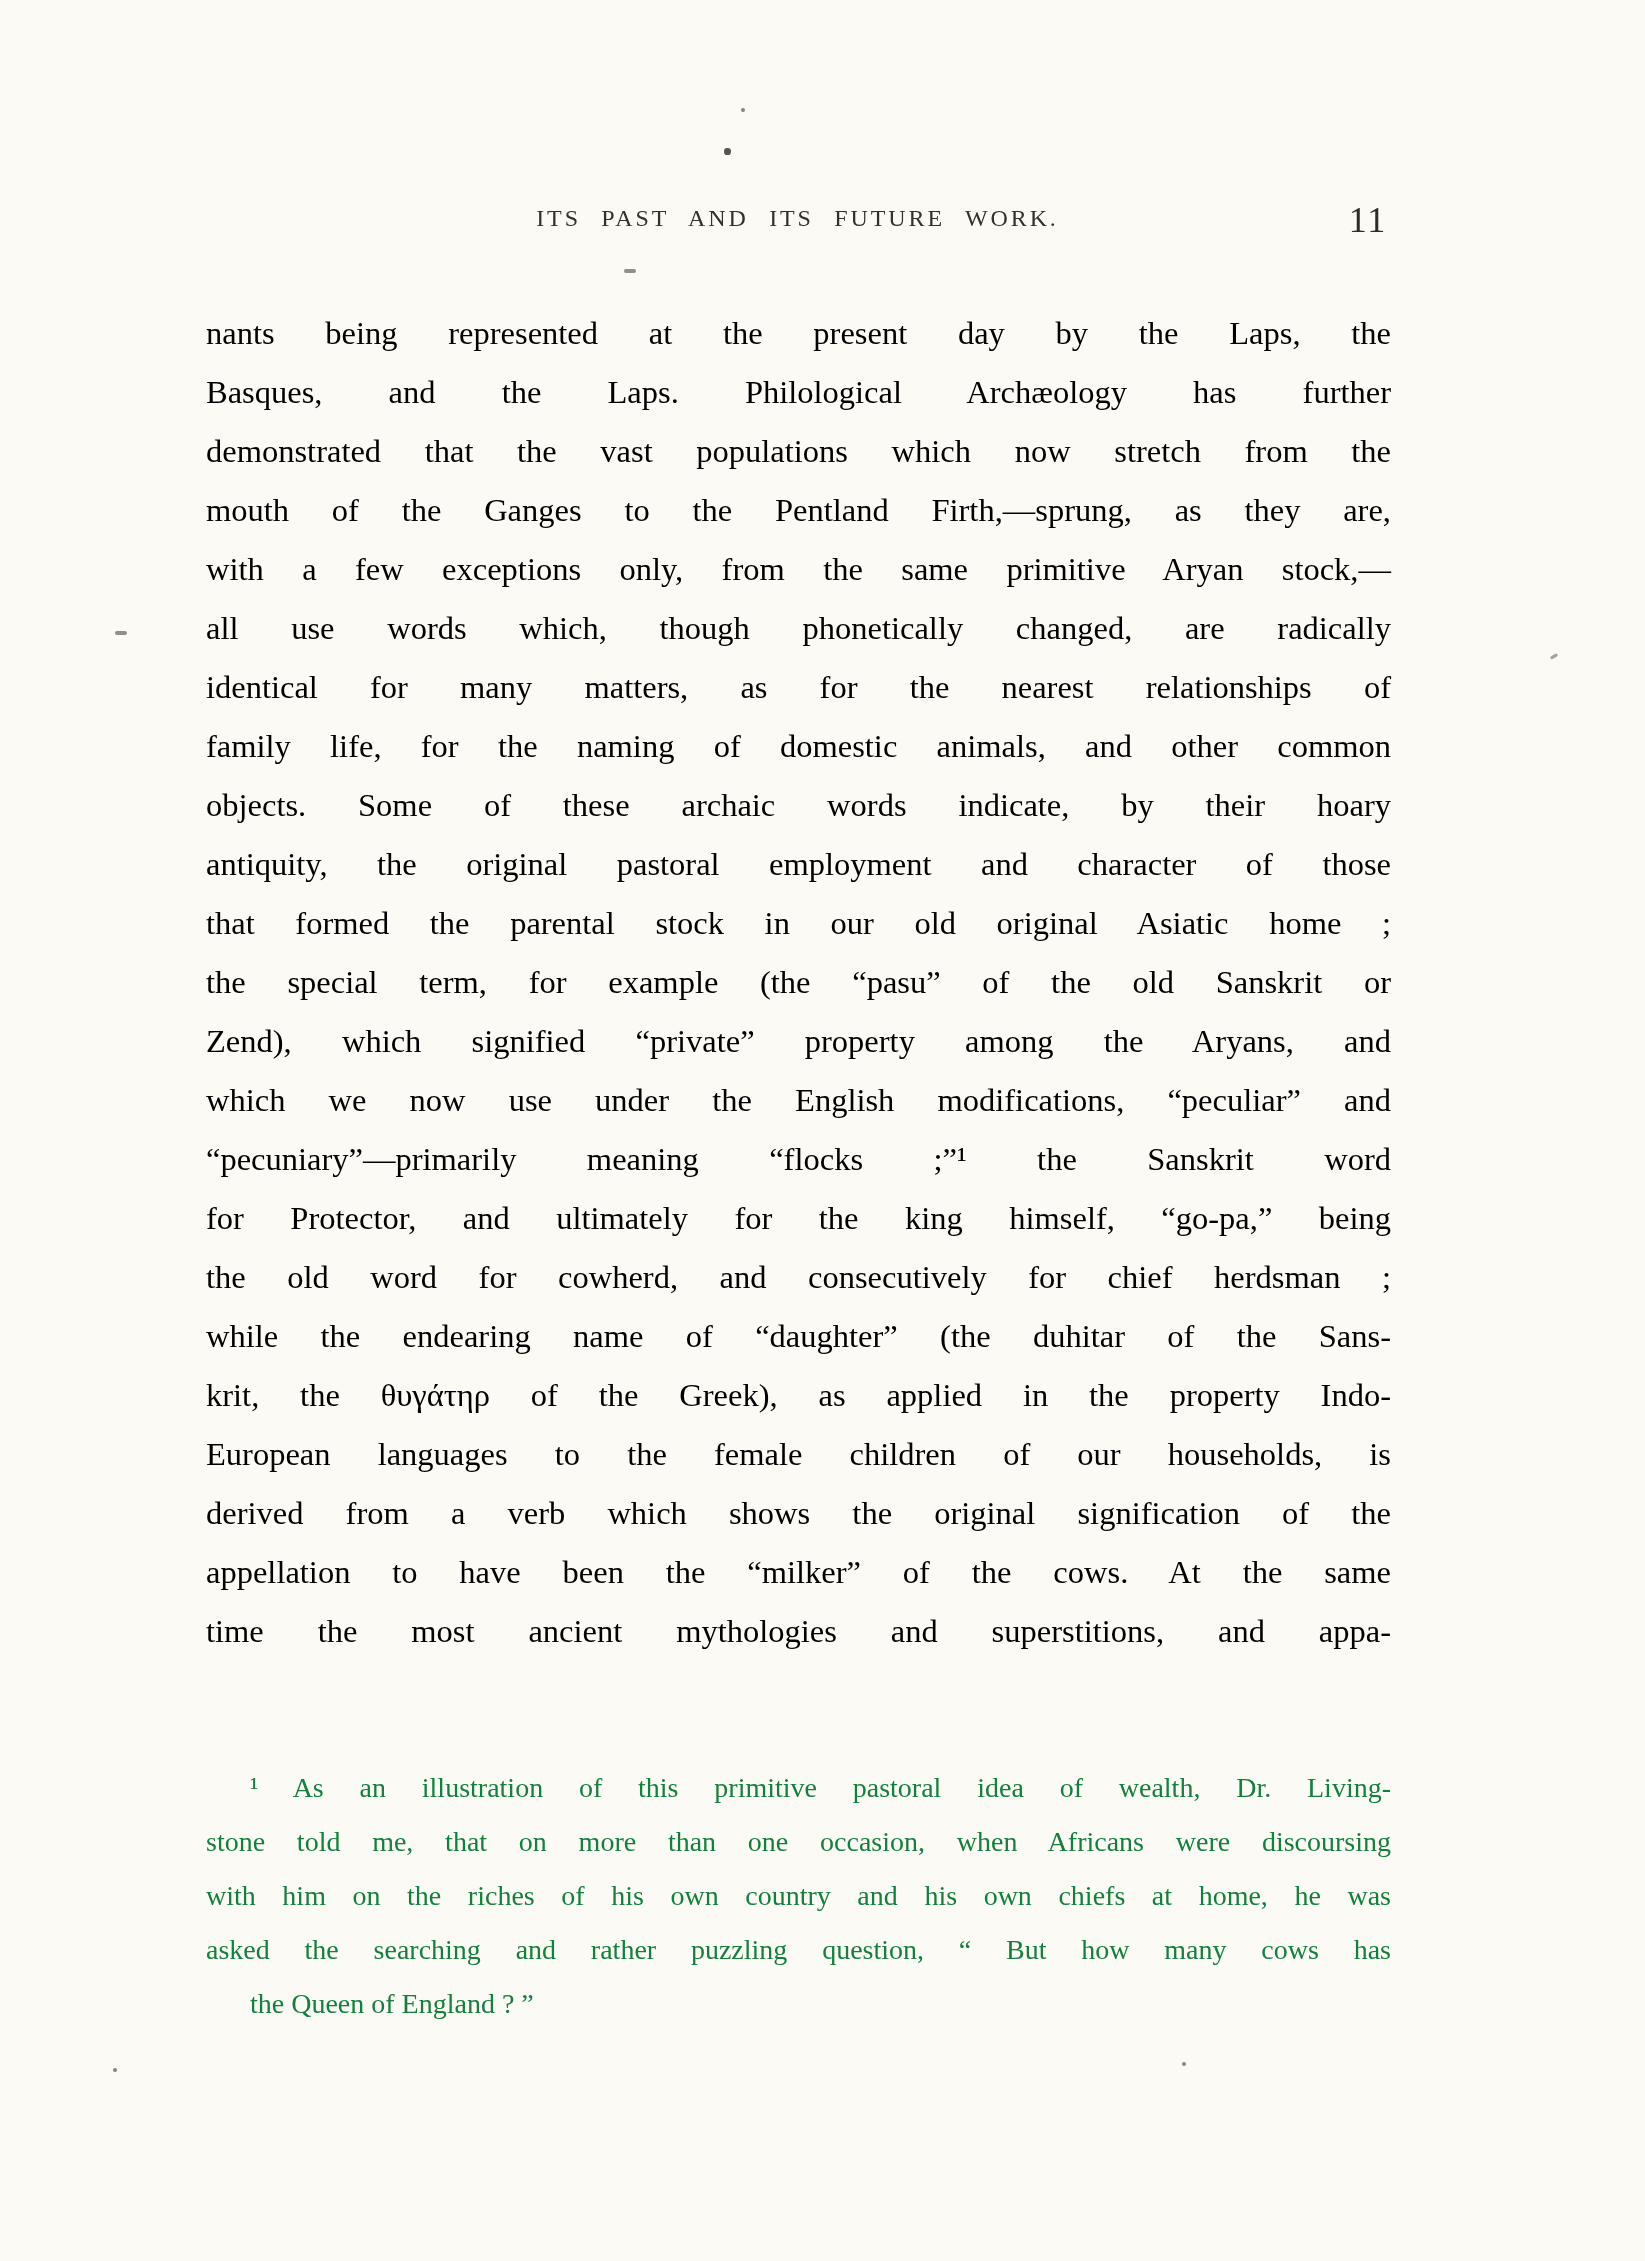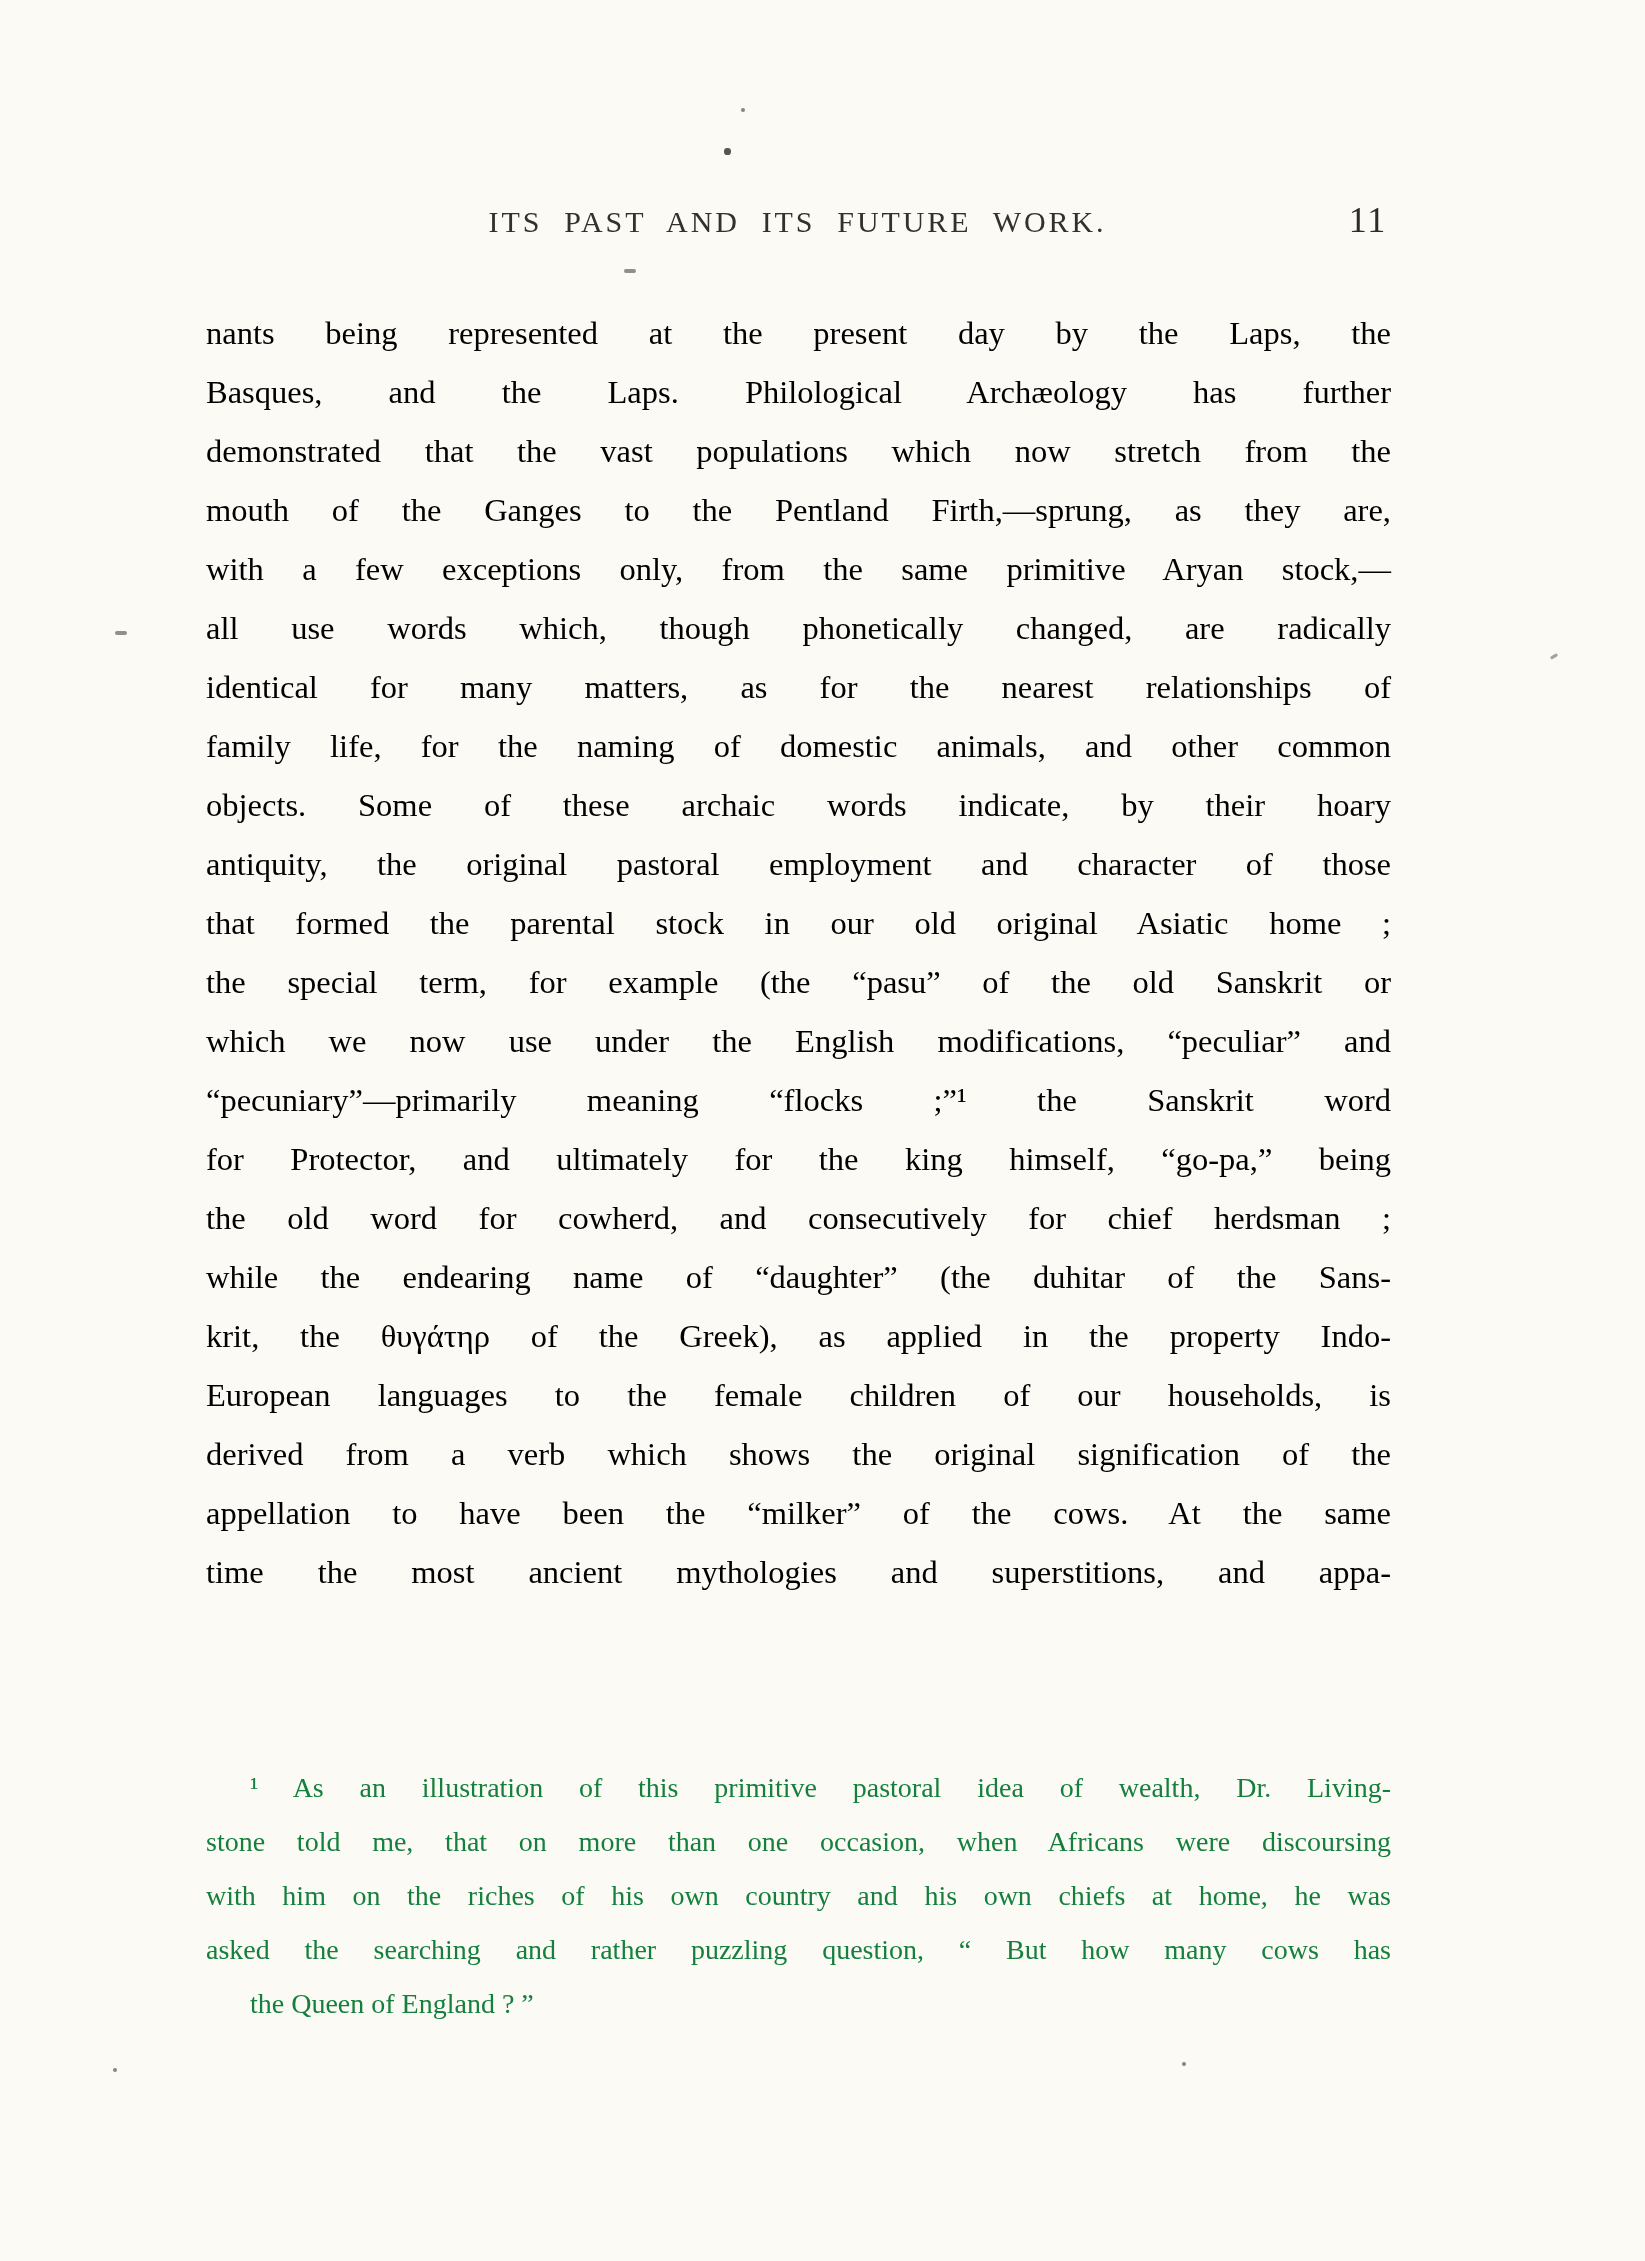--- a/index.html
+++ b/index.html
@@ -19,21 +19,21 @@
   }
   .running-header {
     position: absolute;
     top: 205px;
     left: 206px;
     width: 1183px;
     height: 50px;
   }
   .running-header .title {
     text-align: center;
-    font-size: 30px;
+    font-size: 24px;
     letter-spacing: 2.9px;
     word-spacing: 11.5px;
     color: #34312c;
   }
   .running-header .pagenum {
     position: absolute;
     right: 1.9px;
     top: -5.7px;
     font-size: 36px;
     letter-spacing: 1.9px;
@@ -117,20 +117,21 @@
     <div class="body-line">demonstrated that the vast populations which now stretch from the</div>
     <div class="body-line">mouth of the Ganges to the Pentland Firth,—sprung, as they are,</div>
     <div class="body-line">with a few exceptions only, from the same primitive Aryan stock,—</div>
     <div class="body-line">all use words which, though phonetically changed, are radically</div>
     <div class="body-line">identical for many matters, as for the nearest relationships of</div>
     <div class="body-line">family life, for the naming of domestic animals, and other common</div>
     <div class="body-line">objects.  Some of these archaic words indicate, by their hoary</div>
     <div class="body-line">antiquity, the original pastoral employment and character of those</div>
     <div class="body-line">that formed the parental stock in our old original Asiatic home ;</div>
     <div class="body-line">the special term, for example (the “pasu” of the old Sanskrit or</div>
+    <div class="body-line">Zend), which signified “private” property among the Aryans, and</div>
     <div class="body-line">which we now use under the English modifications, “peculiar” and</div>
     <div class="body-line">“pecuniary”—primarily meaning “flocks ;”¹ the Sanskrit word</div>
     <div class="body-line">for Protector, and ultimately for the king himself, “go-pa,” being</div>
     <div class="body-line">the old word for cowherd, and consecutively for chief herdsman ;</div>
     <div class="body-line">while the endearing name of “daughter” (the duhitar of the Sans-</div>
     <div class="body-line">krit, the θυγάτηρ of the Greek), as applied in the property Indo-</div>
     <div class="body-line">European languages to the female children of our households, is</div>
     <div class="body-line">derived from a verb which shows the original signification of the</div>
     <div class="body-line">appellation to have been the “milker” of the cows.  At the same</div>
     <div class="body-line">time the most ancient mythologies and superstitions, and appa-</div>

